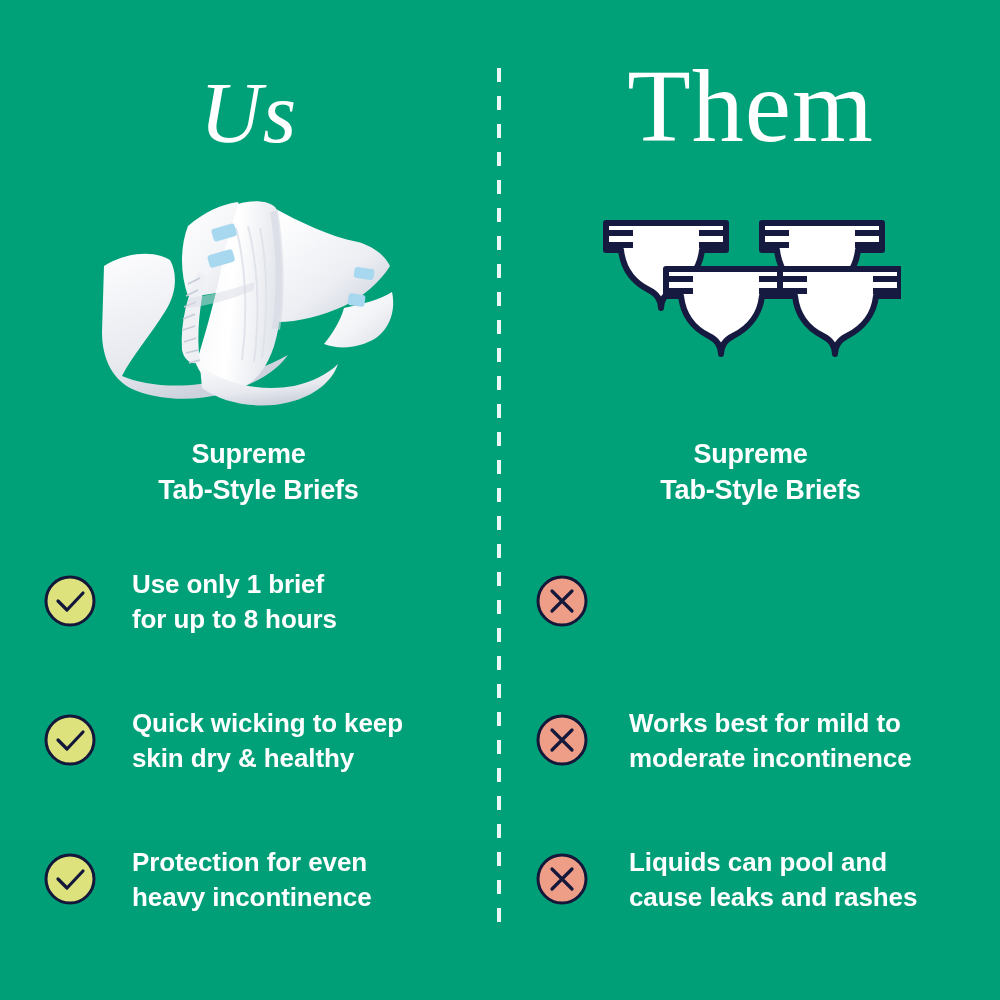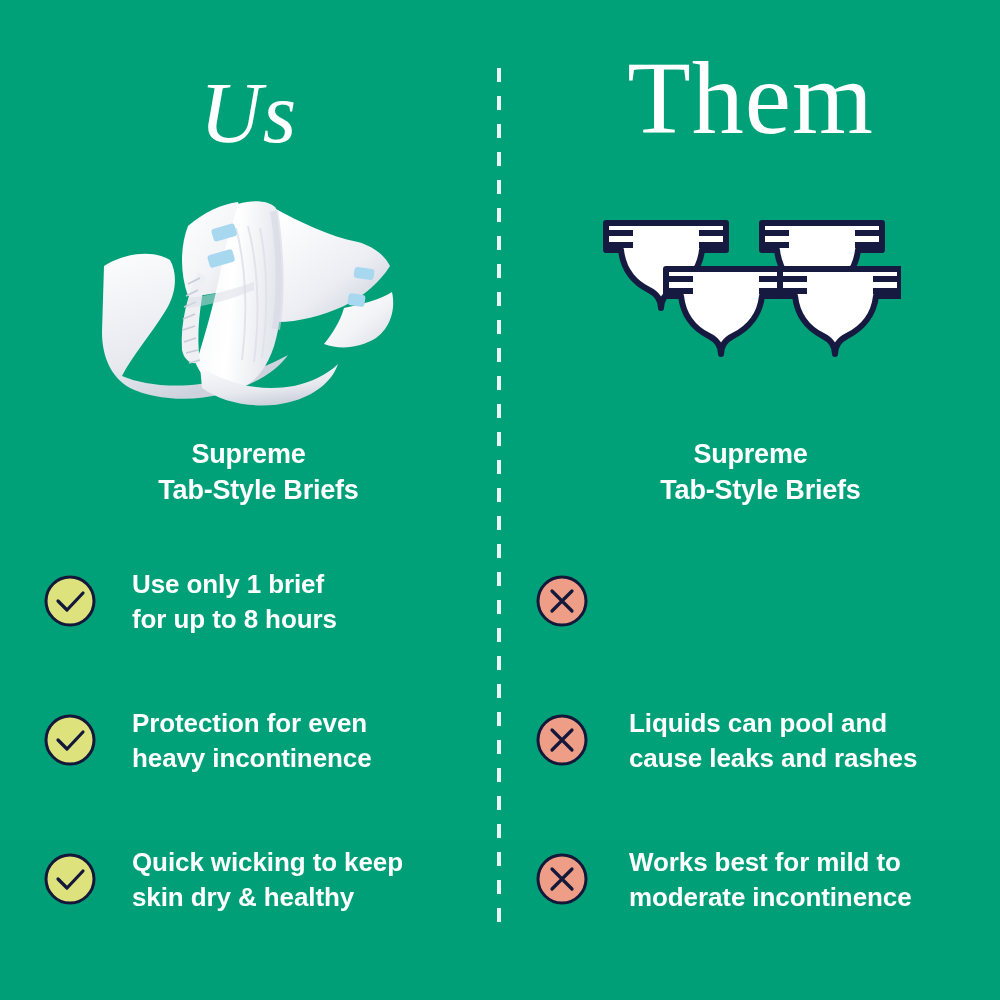--- a/index.html
+++ b/index.html
@@ -63,21 +63,21 @@
   }
   .heading.us {
     font-style: italic;
     font-size: 86px;
     top: 70px;
     letter-spacing: 1px;
   }
   .heading.them {
     font-style: normal;
     font-size: 104px;
-    top: 46px;
+    top: 54px;
     letter-spacing: 1px;
   }
 
   
   .art-stage {
     position: absolute;
     top: 170px;
     left: 0;
     width: 100%;
     height: 240px;
@@ -264,33 +264,33 @@
 for up to 8 hours</span>
       </div>
 
       <div class="feature">
         <span class="badge">
           <svg viewBox="0 0 54 54" xmlns="http://www.w3.org/2000/svg">
             <circle cx="27" cy="27" r="24" fill="#dde27c" stroke="#13173a" stroke-width="3"></circle>
             <path d="M15 27 L24 36 L40 19" fill="none" stroke="#13173a" stroke-width="3.2" stroke-linecap="round" stroke-linejoin="round"></path>
           </svg>
         </span>
+        <span class="ftext">Quick wicking to keep
+skin dry &amp; healthy</span>
+      </div>
+
+      <div class="feature">
+        <span class="badge">
+          <svg viewBox="0 0 54 54" xmlns="http://www.w3.org/2000/svg">
+            <circle cx="27" cy="27" r="24" fill="#dde27c" stroke="#13173a" stroke-width="3"></circle>
+            <path d="M15 27 L24 36 L40 19" fill="none" stroke="#13173a" stroke-width="3.2" stroke-linecap="round" stroke-linejoin="round"></path>
+          </svg>
+        </span>
         <span class="ftext">Protection for even
 heavy incontinence</span>
-      </div>
-
-      <div class="feature">
-        <span class="badge">
-          <svg viewBox="0 0 54 54" xmlns="http://www.w3.org/2000/svg">
-            <circle cx="27" cy="27" r="24" fill="#dde27c" stroke="#13173a" stroke-width="3"></circle>
-            <path d="M15 27 L24 36 L40 19" fill="none" stroke="#13173a" stroke-width="3.2" stroke-linecap="round" stroke-linejoin="round"></path>
-          </svg>
-        </span>
-        <span class="ftext">Quick wicking to keep
-skin dry &amp; healthy</span>
       </div>
 
     </div>
   </div>
 
   <div class="col right">
 
     <div class="heading them">Them</div>
 
     <div class="art-stage">
@@ -337,31 +337,31 @@
         </span>
       </div>
 
       <div class="feature">
         <span class="badge">
           <svg viewBox="0 0 54 54" xmlns="http://www.w3.org/2000/svg">
             <circle cx="27" cy="27" r="24" fill="#ee9e87" stroke="#13173a" stroke-width="3"></circle>
             <path d="M17 17 L37 37 M37 17 L17 37" fill="none" stroke="#13173a" stroke-width="3.2" stroke-linecap="round"></path>
           </svg>
         </span>
+        <span class="ftext">Works best for mild to
+moderate incontinence</span>
+      </div>
+
+      <div class="feature">
+        <span class="badge">
+          <svg viewBox="0 0 54 54" xmlns="http://www.w3.org/2000/svg">
+            <circle cx="27" cy="27" r="24" fill="#ee9e87" stroke="#13173a" stroke-width="3"></circle>
+            <path d="M17 17 L37 37 M37 17 L17 37" fill="none" stroke="#13173a" stroke-width="3.2" stroke-linecap="round"></path>
+          </svg>
+        </span>
         <span class="ftext">Liquids can pool and
 cause leaks and rashes</span>
       </div>
 
-      <div class="feature">
-        <span class="badge">
-          <svg viewBox="0 0 54 54" xmlns="http://www.w3.org/2000/svg">
-            <circle cx="27" cy="27" r="24" fill="#ee9e87" stroke="#13173a" stroke-width="3"></circle>
-            <path d="M17 17 L37 37 M37 17 L17 37" fill="none" stroke="#13173a" stroke-width="3.2" stroke-linecap="round"></path>
-          </svg>
-        </span>
-        <span class="ftext">Works best for mild to
-moderate incontinence</span>
-      </div>
-
     </div>
   </div>
 
 </div>
 
 </body></html>

